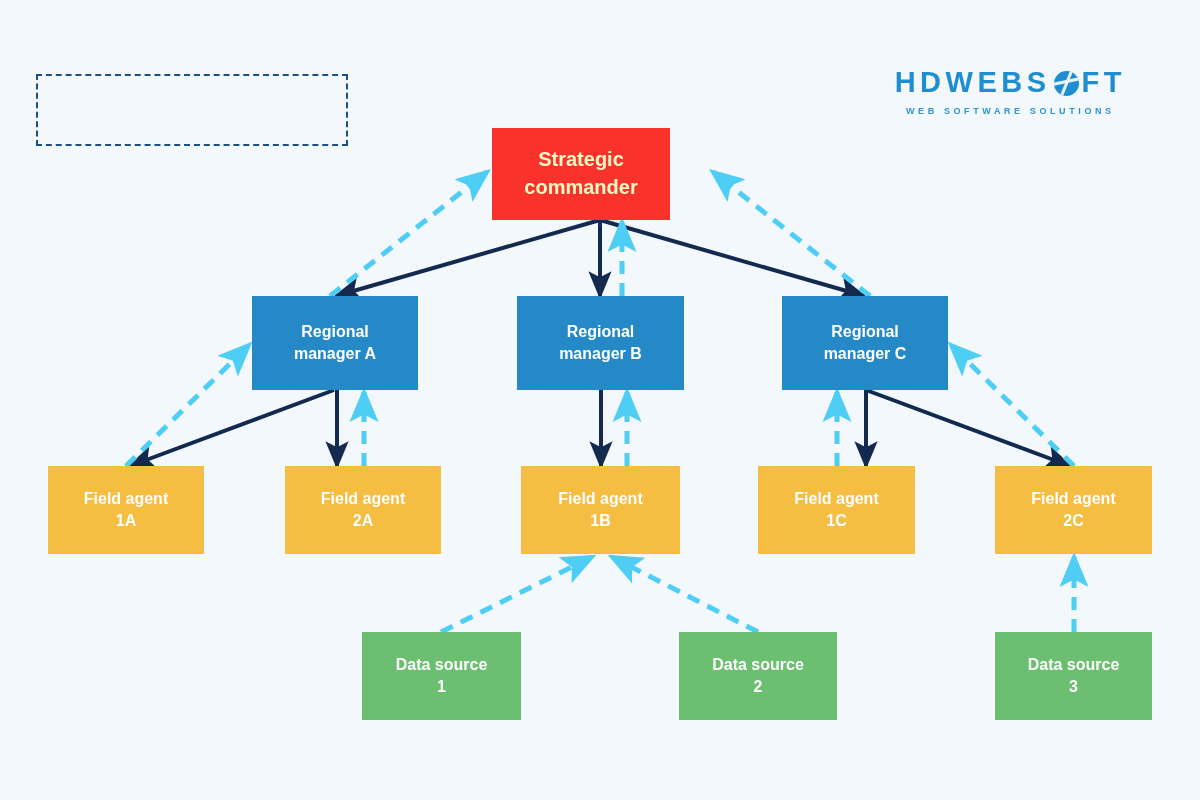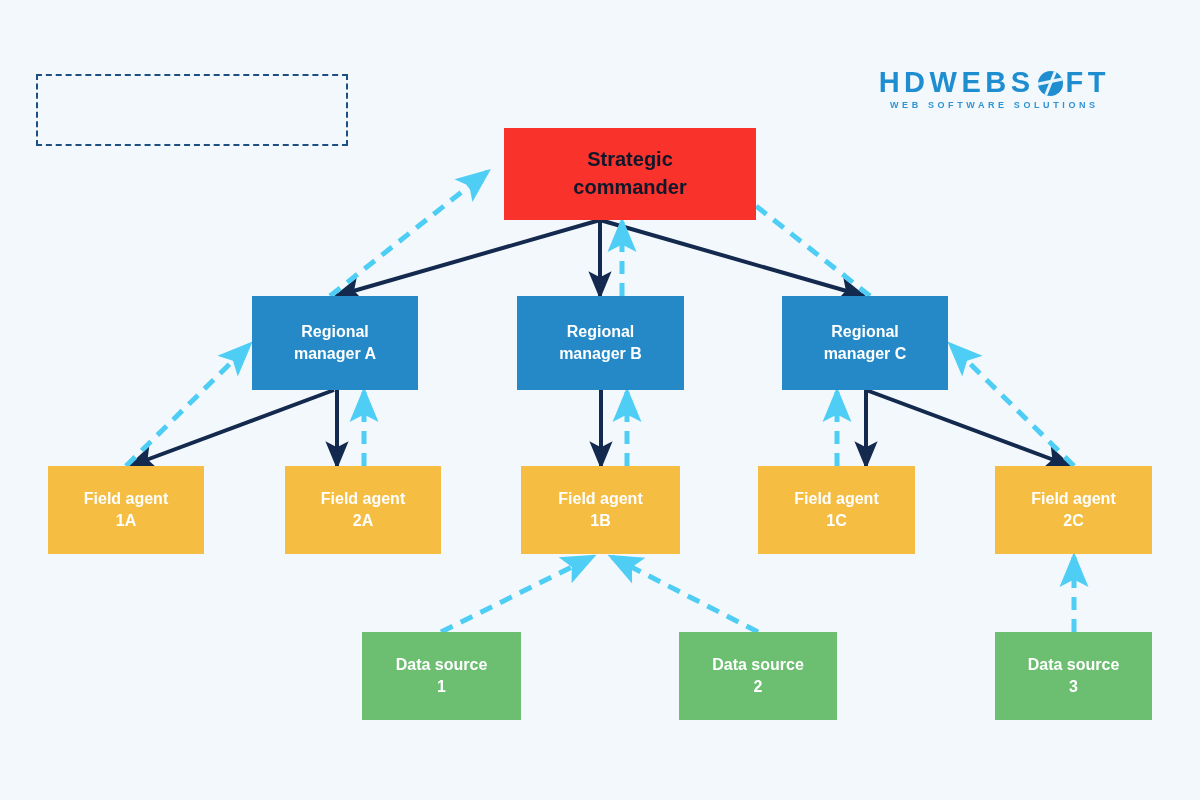--- a/index.html
+++ b/index.html
@@ -56,21 +56,21 @@
   }
   .legend-label {
     font-size: 15px;
     color: #21262c;
     white-space: nowrap;
     letter-spacing: 0.1px;
   }
   
   .logo {
     position: absolute;
-    right: 90px;
+    right: 74px;
     top: 68px;
     text-align: center;
     user-select: none;
   }
   .logo-main {
     font-size: 29px;
     font-weight: bold;
     letter-spacing: 4.5px;
     color: #1f8ed1;
     line-height: 1;
@@ -105,21 +105,21 @@
     left: -3px; top: 9px;
     width: 31px; height: 3px;
     background: #e9f3fa;
     transform: rotate(-12deg);
   }
   .logo-sub {
     font-size: 9px;
     font-weight: bold;
     letter-spacing: 3.6px;
     color: #2f93d4;
-    margin-top: 3px;
+    margin-top: 9px;
   }
   
   .node {
     position: absolute;
     box-sizing: border-box;
     display: flex;
     align-items: center;
     justify-content: center;
     text-align: center;
     color: #ffffff;
@@ -172,21 +172,21 @@
 <div class="logo">
   <div class="logo-main">
     <span>HDWEBS</span>
     <span class="logo-globe"></span>
     <span>FT</span>
   </div>
   <div class="logo-sub">WEB SOFTWARE SOLUTIONS</div>
 </div>
 
 <div id="node-layer">
-    <div class="node commander" style="left: 492px; top: 128px; width: 252px; height: 92px; background: rgb(249, 50, 44); color: #0f172a; margin-left: 12px;">Strategic
+    <div class="node commander" style="left: 492px; top: 128px; width: 178px; height: 92px; background: rgb(249, 50, 44); color: #fef9c3;">Strategic
 commander</div>
     <div class="node" style="left: 252px; top: 296px; width: 166px; height: 94px; background: rgb(37, 137, 200); color: rgb(255, 255, 255);">Regional
 manager A</div>
     <div class="node" style="left: 517px; top: 296px; width: 167px; height: 94px; background: rgb(37, 137, 200); color: rgb(255, 255, 255);">Regional
 manager B</div>
     <div class="node" style="left: 782px; top: 296px; width: 166px; height: 94px; background: rgb(37, 137, 200); color: rgb(255, 255, 255);">Regional
 manager C</div>
     <div class="node" style="left: 48px; top: 466px; width: 156px; height: 88px; background: rgb(245, 189, 66); color: rgb(255, 255, 255);">Field agent
 1A</div>
     <div class="node" style="left: 285px; top: 466px; width: 156px; height: 88px; background: rgb(245, 189, 66); color: rgb(255, 255, 255);">Field agent

